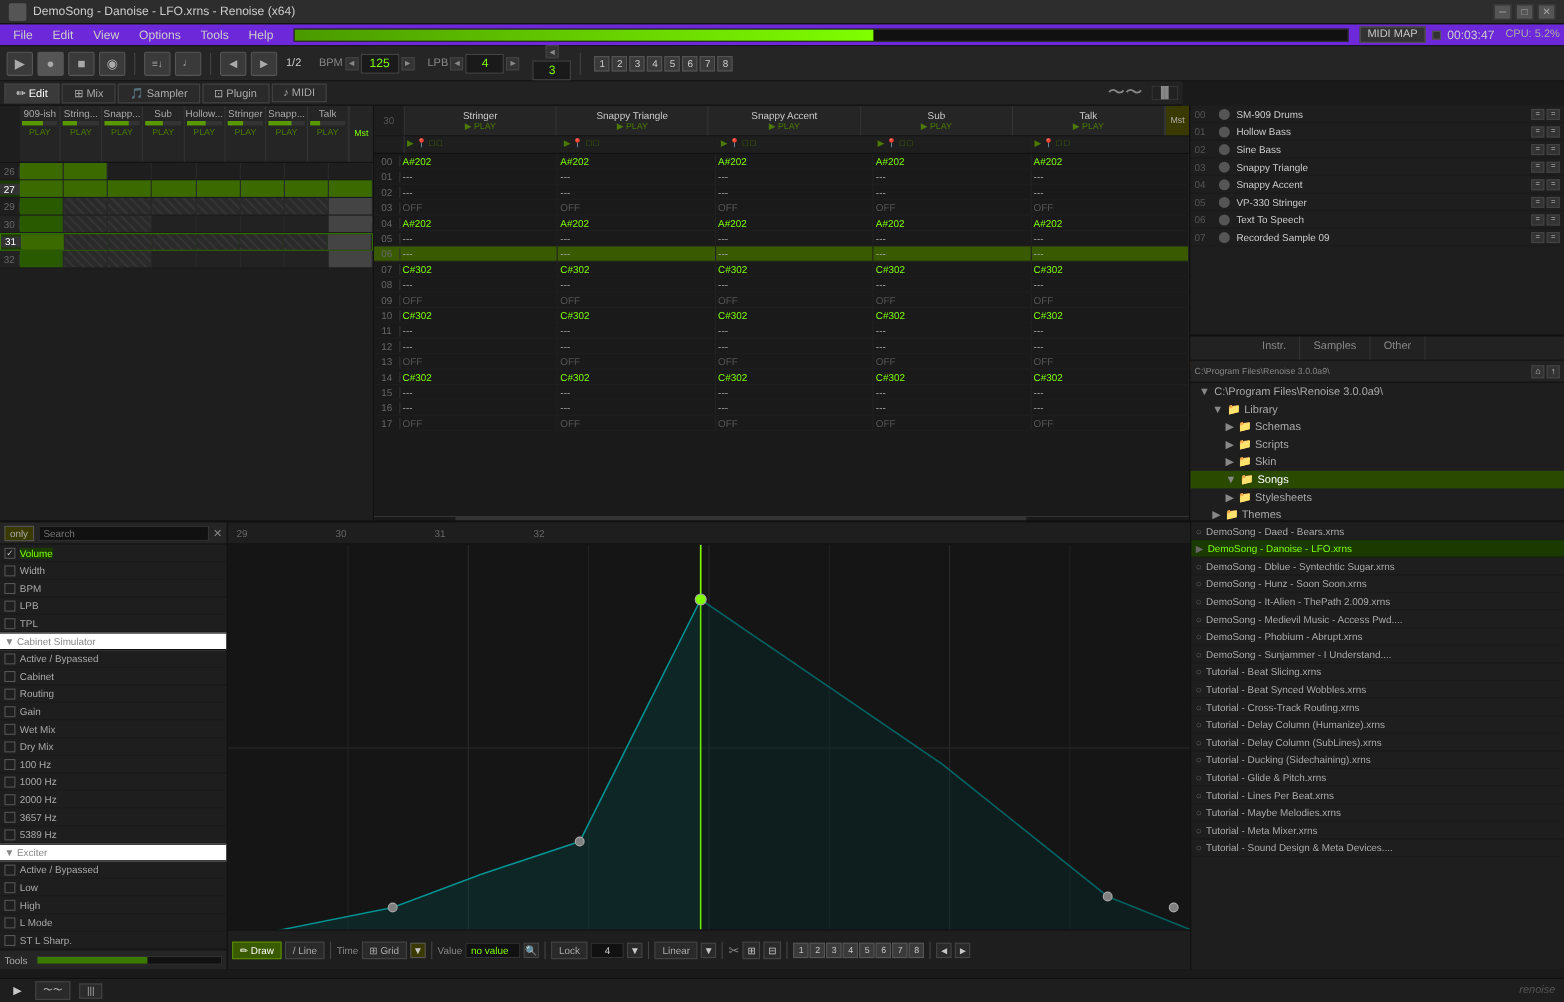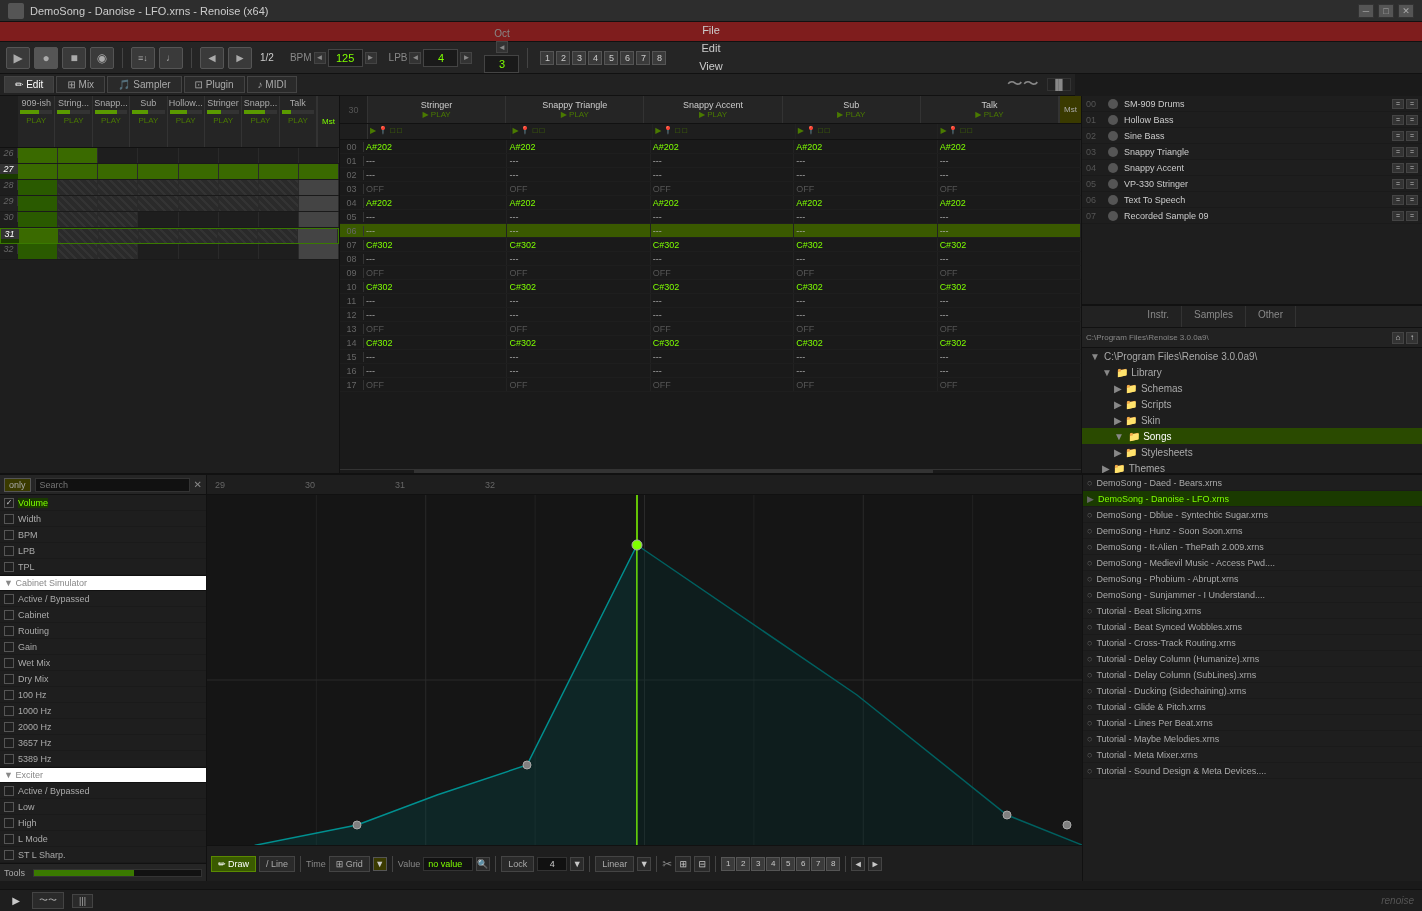--- a/index.html
+++ b/index.html
@@ -45,28 +45,27 @@
       background: #555;
       border: 1px solid #333;
       font-size: 9px;
       display: flex; align-items: center; justify-content: center;
       cursor: pointer;
       color: #aaa;
     }
 
     
     #menubar {
-      background: #7f1d1d;
+      background: #6d28d9;
       height: 20px;
       display: flex;
       align-items: center;
       padding: 0 4px;
       border-bottom: 1px solid #111;
       gap: 2px;
-      flex-direction: column;
     }
     #menubar .menu-item {
       padding: 2px 8px;
       cursor: pointer;
       font-size: 11px;
       color: #ccc;
     }
     #menubar .midi-map {
       margin-left: auto;
       background: #333;
@@ -153,22 +152,21 @@
       overflow: hidden;
     }
     .ch-header .ch-name { font-size: 9px; white-space: nowrap; overflow: hidden; }
     .ch-header .ch-level { width: 100%; height: 4px; background: #333; margin: 2px 0; }
     .ch-header .ch-level-fill { height: 100%; background: #5a9a00; width: 60%; }
     .ch-header .ch-play { font-size: 8px; color: #4a7a00; }
     .song-row {
       display: flex;
       height: 16px;
       border-bottom: 1px solid #1a1a1a;
-      align-items: flex-start;
-      font-style: italic;
+      align-items: center;
     }
     .song-row:nth-child(even) { background: #222; }
     .row-num {
       width: 18px;
       text-align: center;
       font-size: 9px;
       color: #666;
       border-right: 1px solid #333;
     }
     .row-num.active { color: #fff; background: #333; }
@@ -628,49 +626,20 @@
               <div class="row-cell-block block-green"></div>
             </div>
           <div class="row-cell">
               <div class="row-cell-block block-green"></div>
             </div>
           <div class="row-cell">
               <div class="row-cell-block block-green"></div>
             </div>
           <div class="row-cell">
               <div class="row-cell-block block-green"></div>
-            </div>
-        </div>
-      </div>
-      <div class="song-row">
-        <div class="row-num">28</div>
-        <div style="flex:1;display:flex;height:100%;">
-          <div class="row-cell">
-              <div class="row-cell-block" style="background:#2a5a00;"></div>
-            </div>
-          <div class="row-cell">
-              <div class="row-cell-block block-striped"></div>
-            </div>
-          <div class="row-cell">
-              <div class="row-cell-block block-striped"></div>
-            </div>
-          <div class="row-cell">
-              <div class="row-cell-block block-striped"></div>
-            </div>
-          <div class="row-cell">
-              <div class="row-cell-block block-striped"></div>
-            </div>
-          <div class="row-cell">
-              <div class="row-cell-block block-striped"></div>
-            </div>
-          <div class="row-cell">
-              <div class="row-cell-block block-striped"></div>
-            </div>
-          <div class="row-cell">
-              <div class="row-cell-block block-gray"></div>
             </div>
         </div>
       </div>
       <div class="song-row">
         <div class="row-num">29</div>
         <div style="flex:1;display:flex;height:100%;">
           <div class="row-cell">
               <div class="row-cell-block" style="background:#2a5a00;"></div>
             </div>
           <div class="row-cell">

